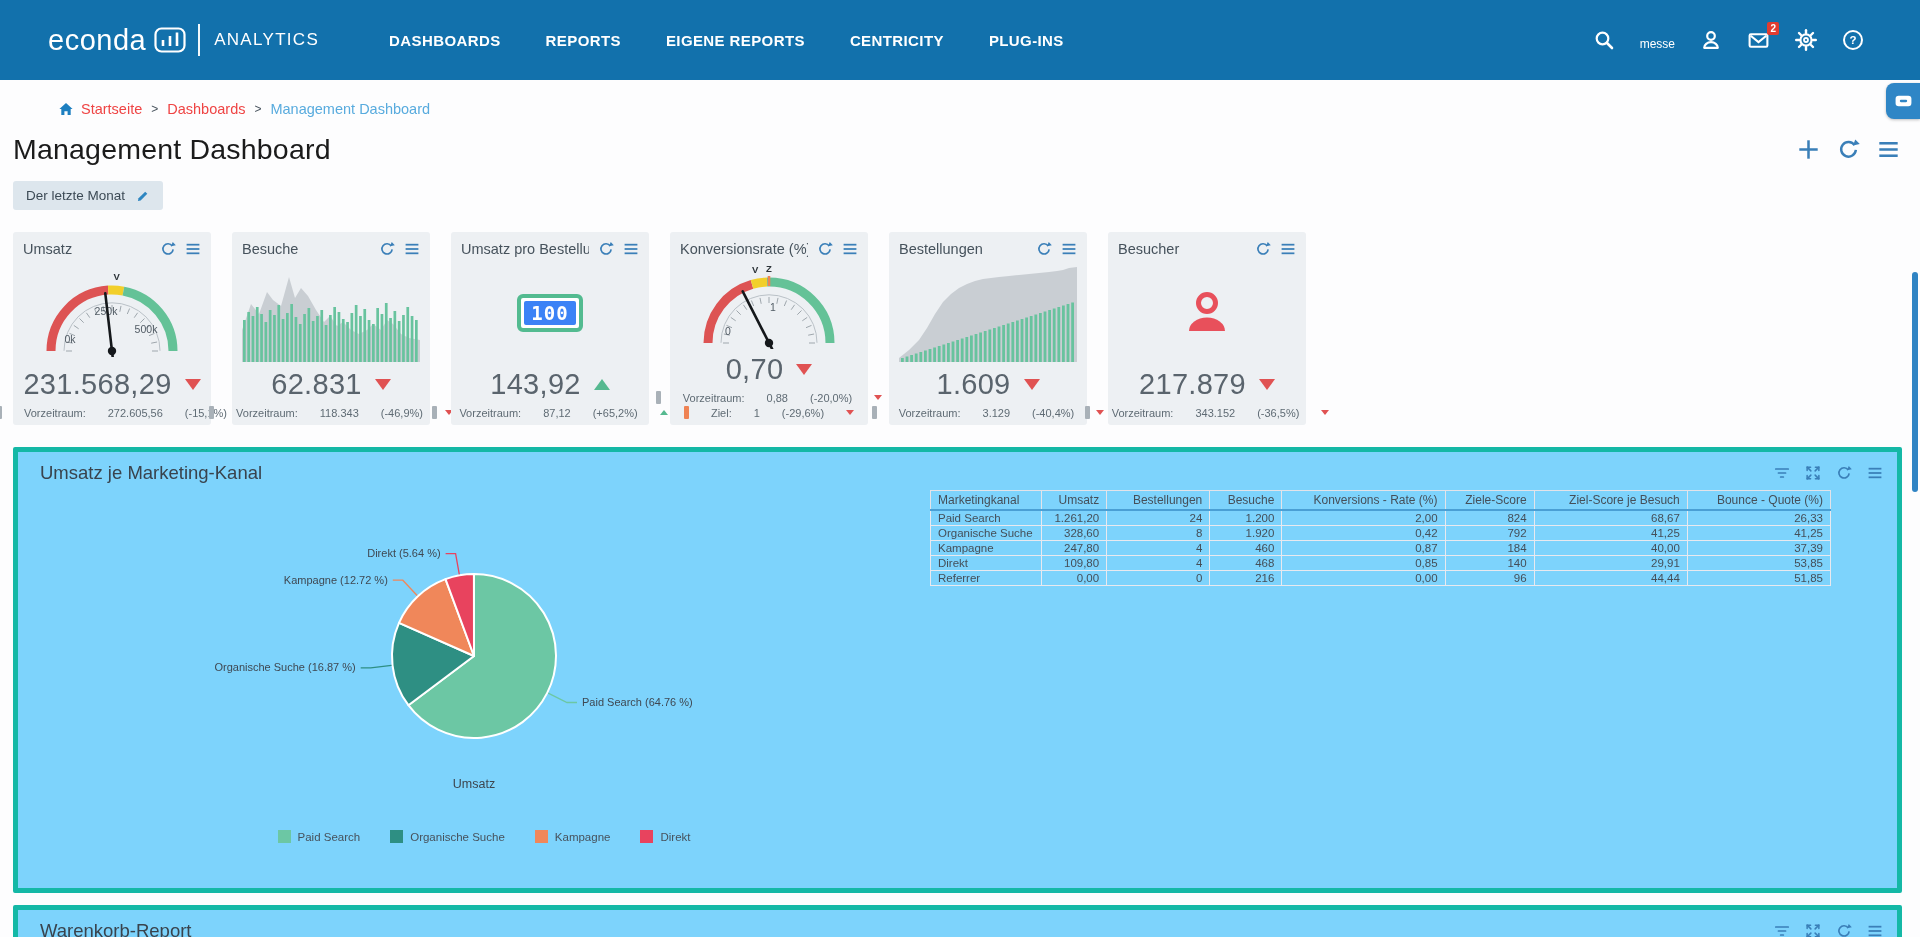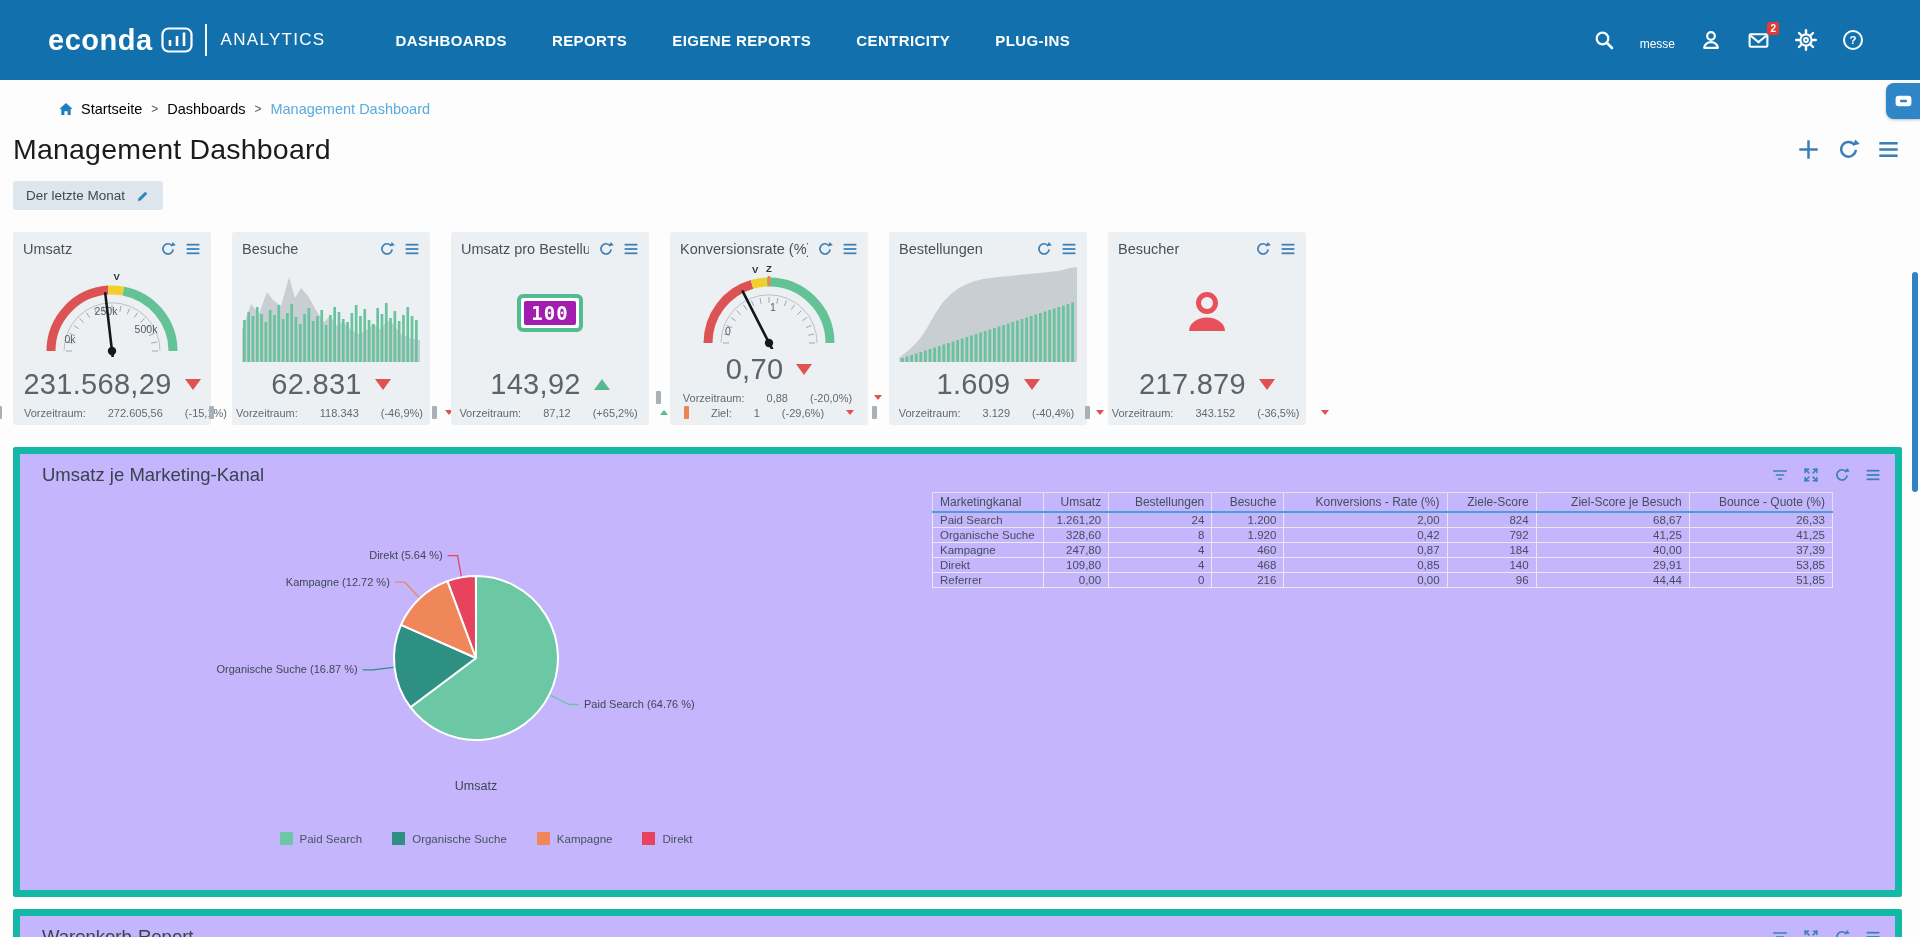--- a/index.html
+++ b/index.html
@@ -5,21 +5,21 @@
   * { box-sizing: border-box; }
   html,body { margin:0; padding:0; }
   body {
     width:1920px; height:937px; overflow:hidden; position:relative;
     font-family:"Liberation Sans", sans-serif; background:#fdfdfe; color:#333;
   }
   
   .navbar { height:80px; background:#1271ac; display:flex; align-items:center;
     padding:0 56px 0 48px; color:#fff; }
   .brand { display:flex; align-items:center; gap:8px; cursor:pointer; }
-  .brand-text { font-size:29px; font-weight:700; letter-spacing:.5px; }
+  .brand-text { font-size:29px; font-weight:400; letter-spacing:.5px; }
   .brand-icon { width:32px; height:26px; display:inline-block; }
   .brand-divider { width:2px; height:32px; background:rgba(255,255,255,.95); margin:0 14px 0 12px; }
   .product { font-size:17px; letter-spacing:1.3px; font-weight:400; }
   .nav-menu { display:flex; gap:45px; margin-left:70px; }
   .nav-item { font-size:15px; font-weight:700; letter-spacing:.4px; cursor:pointer; white-space:nowrap; }
   .nav-right { margin-left:auto; display:flex; align-items:center; gap:25px; }
   .account { font-size:12px; cursor:pointer;margin-top:7px; }
   .nav-ico { width:22px; height:22px; display:inline-block; position:relative; cursor:pointer; color:#fff; }
   .nav-ico svg, [data-icon] svg { width:100%; height:100%; display:block; }
   [data-icon] { display:inline-block; }
@@ -28,21 +28,21 @@
   .mail-badge { position:absolute; top:-7px; right:-9px; background:#e03c31; color:#fff;
     font-size:10px; font-weight:700; padding:1px 3px; border-radius:2px; line-height:11px; }
   
   .feedback-tab { position:absolute; top:83px; right:0; width:34px; height:36px; background:#2f86c6;
     border-radius:8px 0 0 8px; display:flex; align-items:center; justify-content:center;
     box-shadow:0 1px 3px rgba(0,0,0,.25); cursor:pointer; z-index:5; }
   .feedback-tab [data-icon] { width:19px; height:19px; }
   
   main { padding:0 18px 0 13px; }
   .breadcrumb { display:flex; align-items:center; gap:9px; margin:21px 0 0 45px; font-size:14.5px; }
-  .crumb { color:#000000; cursor:pointer; }
+  .crumb { color:#ef4444; cursor:pointer; }
   .crumb.active { color:#58abde; }
   .crumb-sep { color:#49545e; font-size:12px; }
   .home-ico { width:16px; height:16px; color:#1d7fc0; margin-right:-2px; }
   .title-row { display:flex; align-items:center; margin-top:16px; }
   .title-row h1 { margin:0; font-size:28.5px; font-weight:500; color:#1b1b1b; letter-spacing:.2px; }
   .title-actions { margin-left:auto; display:flex; align-items:center; gap:17px; margin-right:2px; }
   .act-ico { width:23px; height:23px; color:#3a7fb8; cursor:pointer; }
   
   .chips { display:flex; gap:11px; margin-top:15px; }
   .chip { background:#dde6ed; border-radius:3px; height:29px; display:flex; align-items:center;
@@ -61,24 +61,24 @@
   .tri-down-lg { width:0; height:0; border-left:8px solid transparent; border-right:8px solid transparent; border-top:11px solid #e05252; }
   .tri-up-lg   { width:0; height:0; border-left:8px solid transparent; border-right:8px solid transparent; border-bottom:11px solid #56b990; }
   .tri-down-sm { width:0; height:0; border-left:4px solid transparent; border-right:4px solid transparent; border-top:5px solid #e05252; }
   .tri-up-sm   { width:0; height:0; border-left:4px solid transparent; border-right:4px solid transparent; border-bottom:5px solid #56b990; }
   .card-foot { margin-top:5px; display:flex; flex-direction:column; align-items:center; gap:2px;
     font-size:11px; color:#5f6b74; }
   .foot-line { display:flex; align-items:center; gap:22px; white-space:nowrap; }
   .bar-ico { width:5px; height:13px; border-radius:1px; background:#a9b1b8; flex:none; }
   .bar-ico.orange { background:#ef8354; }
   .banknote { border:4px solid #53bb90; border-radius:6px; padding:3px; background:#fff; }
-  .banknote span { display:block; background:#a21caf; color:#fff; border-radius:2px;
+  .banknote span { display:block; background:#3b82f6; color:#fff; border-radius:2px;
     font-family:"DejaVu Sans Mono", monospace; font-weight:700; font-size:19px; padding:1px 7px; letter-spacing:1px; }
   
-  .panel { background:#c4b5fd; border:7px solid #14b8a6; border-radius:2px; margin-top:22px; }
+  .panel { background:#7dd3fc; border:5px solid #14b8a6; border-radius:2px; margin-top:22px; }
   .panel-head { display:flex; align-items:center; padding:10px 14px 6px 14px; }
   .panel-head h2 { margin:0 0 0 8px; font-size:18.5px; font-weight:400; color:#39434d; }
   .panel-actions { margin-left:auto; display:flex; align-items:center; gap:15px; }
   .panel-ico { width:16px; height:16px; color:#3a7fb8; cursor:pointer; }
   .panel-body { position:relative; height:398px; }
   #pieSvg { position:absolute; left:0; top:0; }
   .pie-legend { position:absolute; left:96px; top:340px; width:740px; display:flex;
     justify-content:center; gap:30px; }
   .legend-item { display:flex; align-items:center; gap:7px; font-size:11.5px; color:#47525c; }
   .legend-swatch { width:13px; height:13px; flex:none; }

